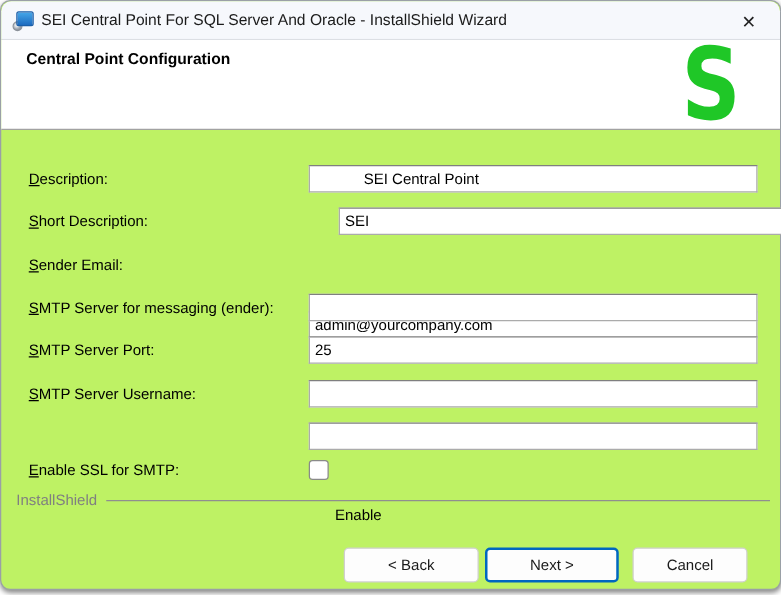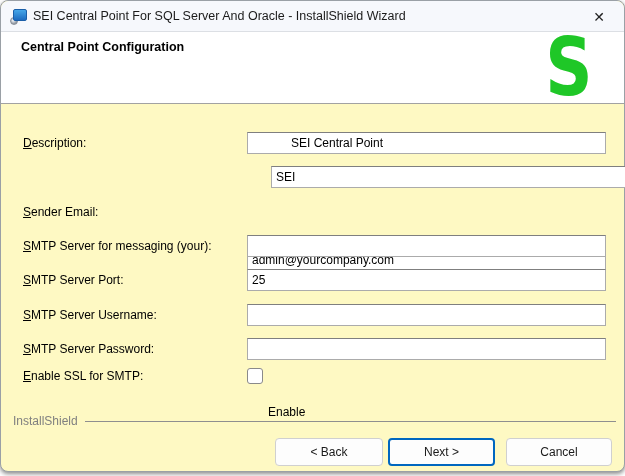--- a/index.html
+++ b/index.html
@@ -1,19 +1,19 @@
 <!DOCTYPE html>
 <html><head>
 <meta charset="utf-8">
 <style>
   * { margin:0; padding:0; box-sizing:border-box; }
   html,body { width:625px; height:476px; background:#ffffff; font-family:"Liberation Sans", sans-serif; overflow:hidden; }
   .window {
     position:absolute; left:0; top:0; width:625px; height:472px;
-    border:1px solid #9aa0a6; border-radius:8px; background:#fef9c3;
+    border:1px solid #9aa0a6; border-radius:8px; background:#bef264;
     box-shadow:0 2px 4px rgba(0,0,0,0.45);
   }
   
   .titlebar {
     position:absolute; left:0; top:0; right:0; height:31px;
     background:#f6f8fc; border-bottom:1px solid #dcdfe4;
     border-radius:8px 8px 0 0;
   }
   .app-icon { position:absolute; left:9px; top:7px; width:18px; height:18px; }
   .app-icon .screen {
@@ -60,34 +60,34 @@
     font-family:"Liberation Sans", sans-serif; font-size:12px; color:#000;
     padding:0 4px; outline:none;
   }
   .checkbox {
     position:absolute; left:246px; width:16px; height:16px;
     background:#fff; border:1px solid #8a8a8a; border-radius:3px; cursor:pointer;
   }
   .checkbox-label { position:absolute; left:267px; height:16px; line-height:16px; font-size:12px; color:#000;margin-top:36px; }
   
   .brand-row {
-    position:absolute; left:12px; right:8px; top:413px; height:14px;
+    position:absolute; left:12px; right:8px; top:392px; height:14px;
     display:flex; align-items:center;justify-content:space-between;
   }
   .brand-text { font-size:12px; color:#808080; white-space:nowrap; }
   .brand-line { flex:1; height:1px; background:#8f8f8f; margin-left:7px; }
   .btn {
     position:absolute; top:437px; height:28px;
     background:#fdfdfd; border:1px solid #d0d0d0; border-radius:4px;
     font-family:"Liberation Sans", sans-serif; font-size:12px; color:#1a1a1a;
     display:flex; align-items:center; justify-content:center; cursor:pointer;
   }
   .btn-back   { left:274px; width:108px; }
   .btn-next   { left:387px; width:107px; border:2px solid #0067c0; }
-  .btn-cancel { left:505px; width:106px; }
+  .btn-cancel { left:505px; width:92px; }
 </style>
 </head>
 <body>
 
 <div class="window">
 
   <div class="titlebar">
     <div class="app-icon">
       <span class="disc"></span>
       <span class="screen"></span>
@@ -97,35 +97,35 @@
   </div>
 
   <div class="header">
     <div class="header-title">Central Point Configuration</div>
     <div class="logo">S</div>
   </div>
 
   <div class="field-label" style="top:131px"><span class="mn">D</span><span>escription:</span></div>
   <input class="txt-input" style="top: 131px; padding-left: 43px;" value="SEI Central Point">
 
+  <div class="field-label" style="top:165px"><span class="mn">S</span><span>hort Description:</span></div>
   <input class="txt-input" style="top: 165px; margin-left: 24px;" value="SEI">
 
   <div class="field-label" style="top:200px"><span class="mn">S</span><span>ender Email:</span></div>
   <input class="txt-input" style="top: 200px; margin-top: 48px;" value="admin@yourcompany.com">
 
-  <div class="field-label" style="top:234px"><span class="mn">S</span><span>MTP Server for messaging (your):</span></div>
+  <div class="field-label" style="top:234px"><span class="mn">S</span><span>MTP Server for messaging (ender):</span></div>
   <input class="txt-input" style="top: 234px;" value="">
 
   <div class="field-label" style="top:268px"><span class="mn">S</span><span>MTP Server Port:</span></div>
   <input class="txt-input" style="top: 268px;" value="25">
 
   <div class="field-label" style="top:303px"><span class="mn">S</span><span>MTP Server Username:</span></div>
   <input class="txt-input" style="top: 303px;" value="">
 
-  <div class="field-label" style="top:337px"><span class="mn">S</span><span>MTP Server Password:</span></div>
   <input class="txt-input" style="top: 337px;" value="">
 
   <div class="field-label" style="top:364px"><span class="mn">E</span><span>nable SSL for SMTP:</span></div>
   <div class="checkbox" style="top:367px"></div>
   <div class="checkbox-label" style="top:367px">Enable</div>
 
   <div class="brand-row">
     <span class="brand-text">InstallShield</span>
     <span class="brand-line"></span>
   </div>

